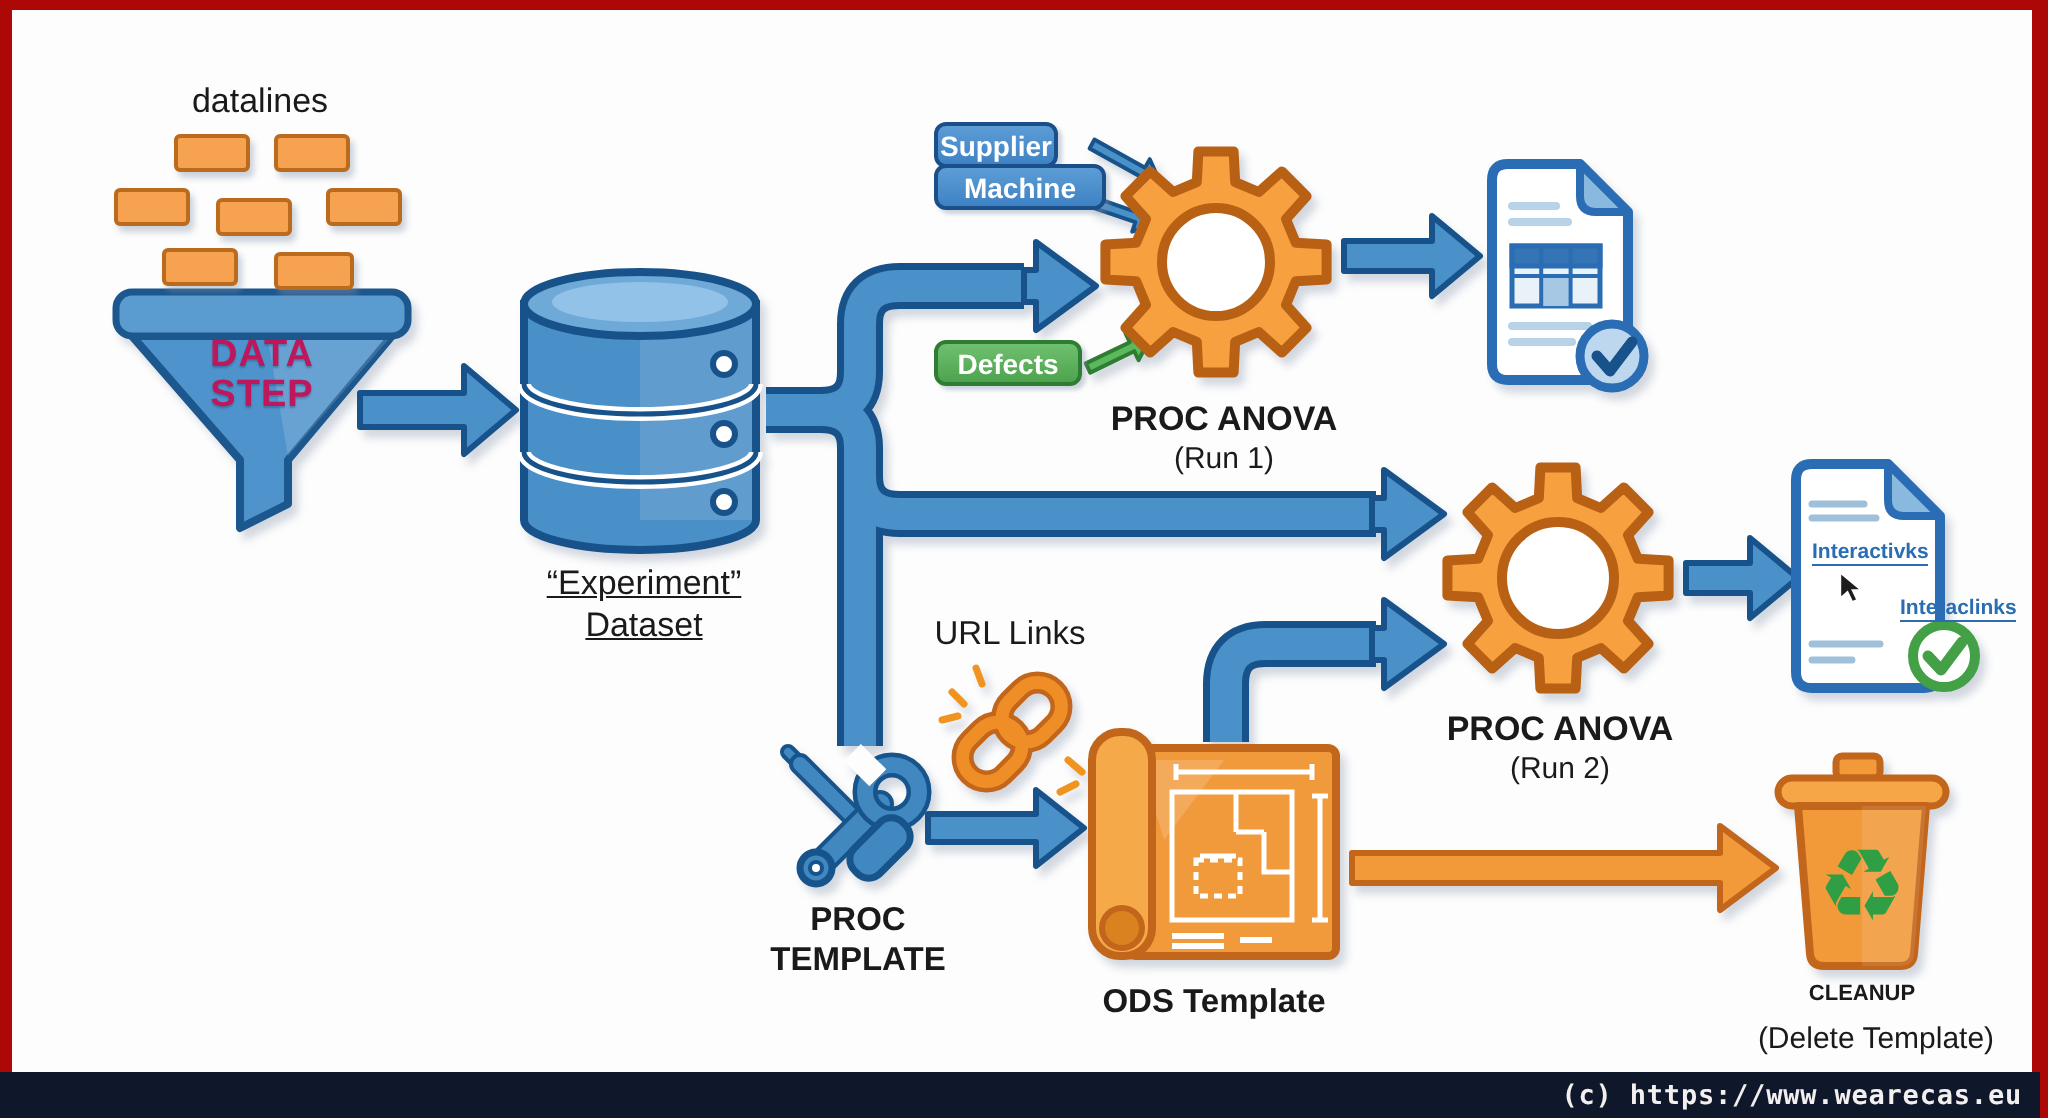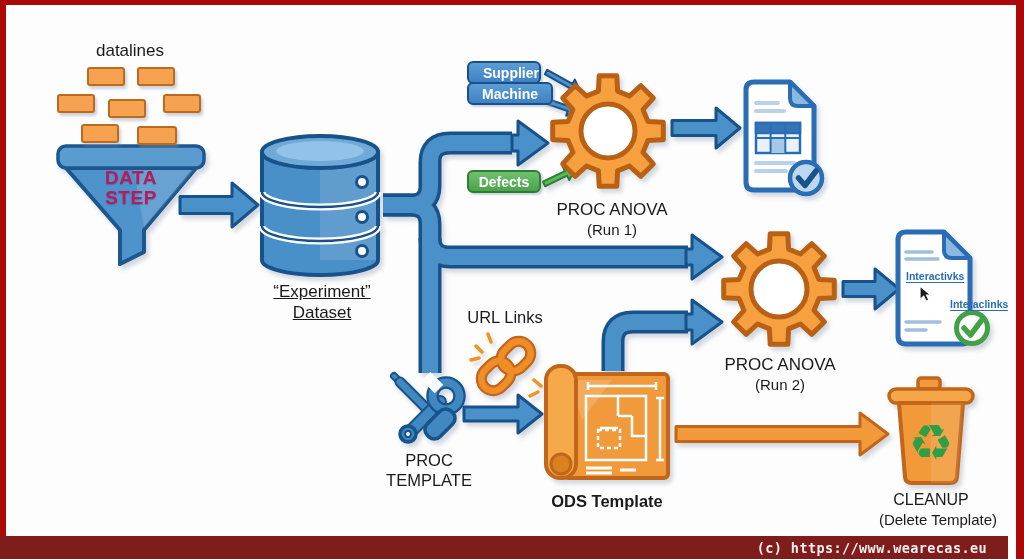--- a/index.html
+++ b/index.html
@@ -3,40 +3,40 @@
 <meta charset="utf-8">
 <style>
   html,body{margin:0;padding:0;background:#e8e8e8;}
   .canvas{position:relative;width:1024px;height:559px;background:#fdfdfd;overflow:hidden;
           font-family:"Liberation Sans",sans-serif;color:#1a1a1a;}
   
   .frame{position:absolute;background:#ad0808;z-index:30;}
   .frame-top{left:0;top:0;width:1024px;height:5px;}
   .frame-left{left:0;top:0;width:6px;height:559px;}
   .frame-right{right:0;top:0;width:8px;height:559px;}
-  .footer-band{position:absolute;left:0;right:16px;bottom:0;height:23px;background:#7f1d1d;z-index:31;
-               text-align:right;line-height:23px;padding-right:21px;box-sizing:border-box;}
+  .footer-band{position:absolute;left:0;right:4px;bottom:0;height:23px;background:#0f172a;z-index:31;
+               text-align:right;line-height:23px;padding-right:9px;box-sizing:border-box;}
   .footer-band span{color:#f3efef;font:bold 13.5px "DejaVu Sans Mono",monospace;letter-spacing:.4px;}
   
   svg.layer{position:absolute;left:0;top:0;z-index:1;
             filter:drop-shadow(3px 4px 2px rgba(125,140,165,.33));}
   
   .pipe-outer{fill:none;stroke:#17538a;stroke-width:23;stroke-linejoin:round;stroke-linecap:butt;}
   .pipe-inner{fill:none;stroke:#4a90c9;stroke-width:16;stroke-linejoin:round;stroke-linecap:butt;}
   .ab{fill:#4a90c9;stroke:#17538a;stroke-width:3;stroke-linejoin:round;}
   .ab-sm{fill:#4a90c9;stroke:#17538a;stroke-width:2;stroke-linejoin:round;}
   .ag{fill:#5cb85c;stroke:#2e7d32;stroke-width:2;stroke-linejoin:round;}
   .ao{fill:#f29a3a;stroke:#c2661c;stroke-width:3;stroke-linejoin:round;}
   .gear{fill:#f6a03f;stroke:#b86114;stroke-width:5;stroke-linejoin:round;}
   .gear-hole{fill:#fff;stroke:#b86114;stroke-width:5;}
   
   .lbl{position:absolute;z-index:10;white-space:nowrap;}
   .cx{transform:translateX(-50%);text-align:center;}
   .t-plain{font-size:17px;font-weight:500;}
-  .t-bold{font-size:17px;font-weight:400;text-align:center;}
+  .t-bold{font-size:17px;font-weight:700;text-align:center;}
   .t-sub{font-size:15px;font-weight:400;}
   .t-semi{font-size:16.5px;font-weight:600;}
   .funnel-text{color:#be185d;font-size:19px;font-weight:800;line-height:20px;letter-spacing:.5px;
                text-shadow:0 1px 1px rgba(20,60,100,.35);}
   .pill{position:absolute;z-index:10;display:flex;align-items:center;justify-content:center;
         border-radius:6px;color:#fff;font-size:14px;font-weight:600;
         background:linear-gradient(#5c9dd6,#3f82c4);border:2.5px solid #1a4f8a;
         box-shadow:2px 2px 2px rgba(130,145,170,.4);box-sizing:border-box;}
   .pill.green{background:linear-gradient(#6fc06f,#4da34d);border-color:#2e7d32;}
   .brick{position:absolute;z-index:10;width:38px;height:19px;background:#f6a250;
@@ -193,21 +193,21 @@
   <div class="lbl cx funnel-text" style="left:131px;top:168px;">
     <div>DATA</div>
     <div>STEP</div>
   </div>
 
   <div class="lbl cx t-plain" style="left:322px;top:281px;line-height:21px;text-decoration:underline;">
     <div>“Experiment”</div>
     <div>Dataset</div>
   </div>
 
-  <div class="pill" style="left:467px;top:61px;width:74px;height:23px;justify-content:flex-end;">
+  <div class="pill" style="left:467px;top:61px;width:62px;height:23px;">
     <span>Supplier</span>
   </div>
   <div class="pill" style="left:467px;top:82px;width:86px;height:23px;">
     <span>Machine</span>
   </div>
   <div class="pill green" style="left:467px;top:170px;width:74px;height:23px;">
     <span>Defects</span>
   </div>
 
   <div class="lbl cx t-bold" style="left:612px;top:200px;">PROC ANOVA</div>
@@ -220,21 +220,21 @@
 
   <div class="lbl cx t-bold" style="left:429px;top:450px;font-size:16.5px;line-height:20px;">
     <div>PROC</div>
     <div>TEMPLATE</div>
   </div>
 
   <div class="lbl cx t-semi" style="left:607px;top:491px;line-height:20px;">
     <div>ODS Template</div>
   </div>
 
-  <div class="lbl cx t-bold" style="left:931px;top:491px;font-size:16px;">CLEANUP</div>
+  <div class="lbl cx t-bold" style="left:931px;top:491px;font-size:11px;">CLEANUP</div>
   <div class="lbl cx t-sub" style="left:938px;top:511px;">(Delete Template)</div>
 
   <div class="doclink" style="left:906px;top:271px;">Interactivks</div>
   <div class="doclink" style="left:906px;top:299px;margin-left:44px;">Interaclinks</div>
 
   <div class="frame frame-top"></div>
   <div class="frame frame-left"></div>
   <div class="frame frame-right"></div>
   <div class="footer-band">
     <span>(c) https://www.wearecas.eu</span>

